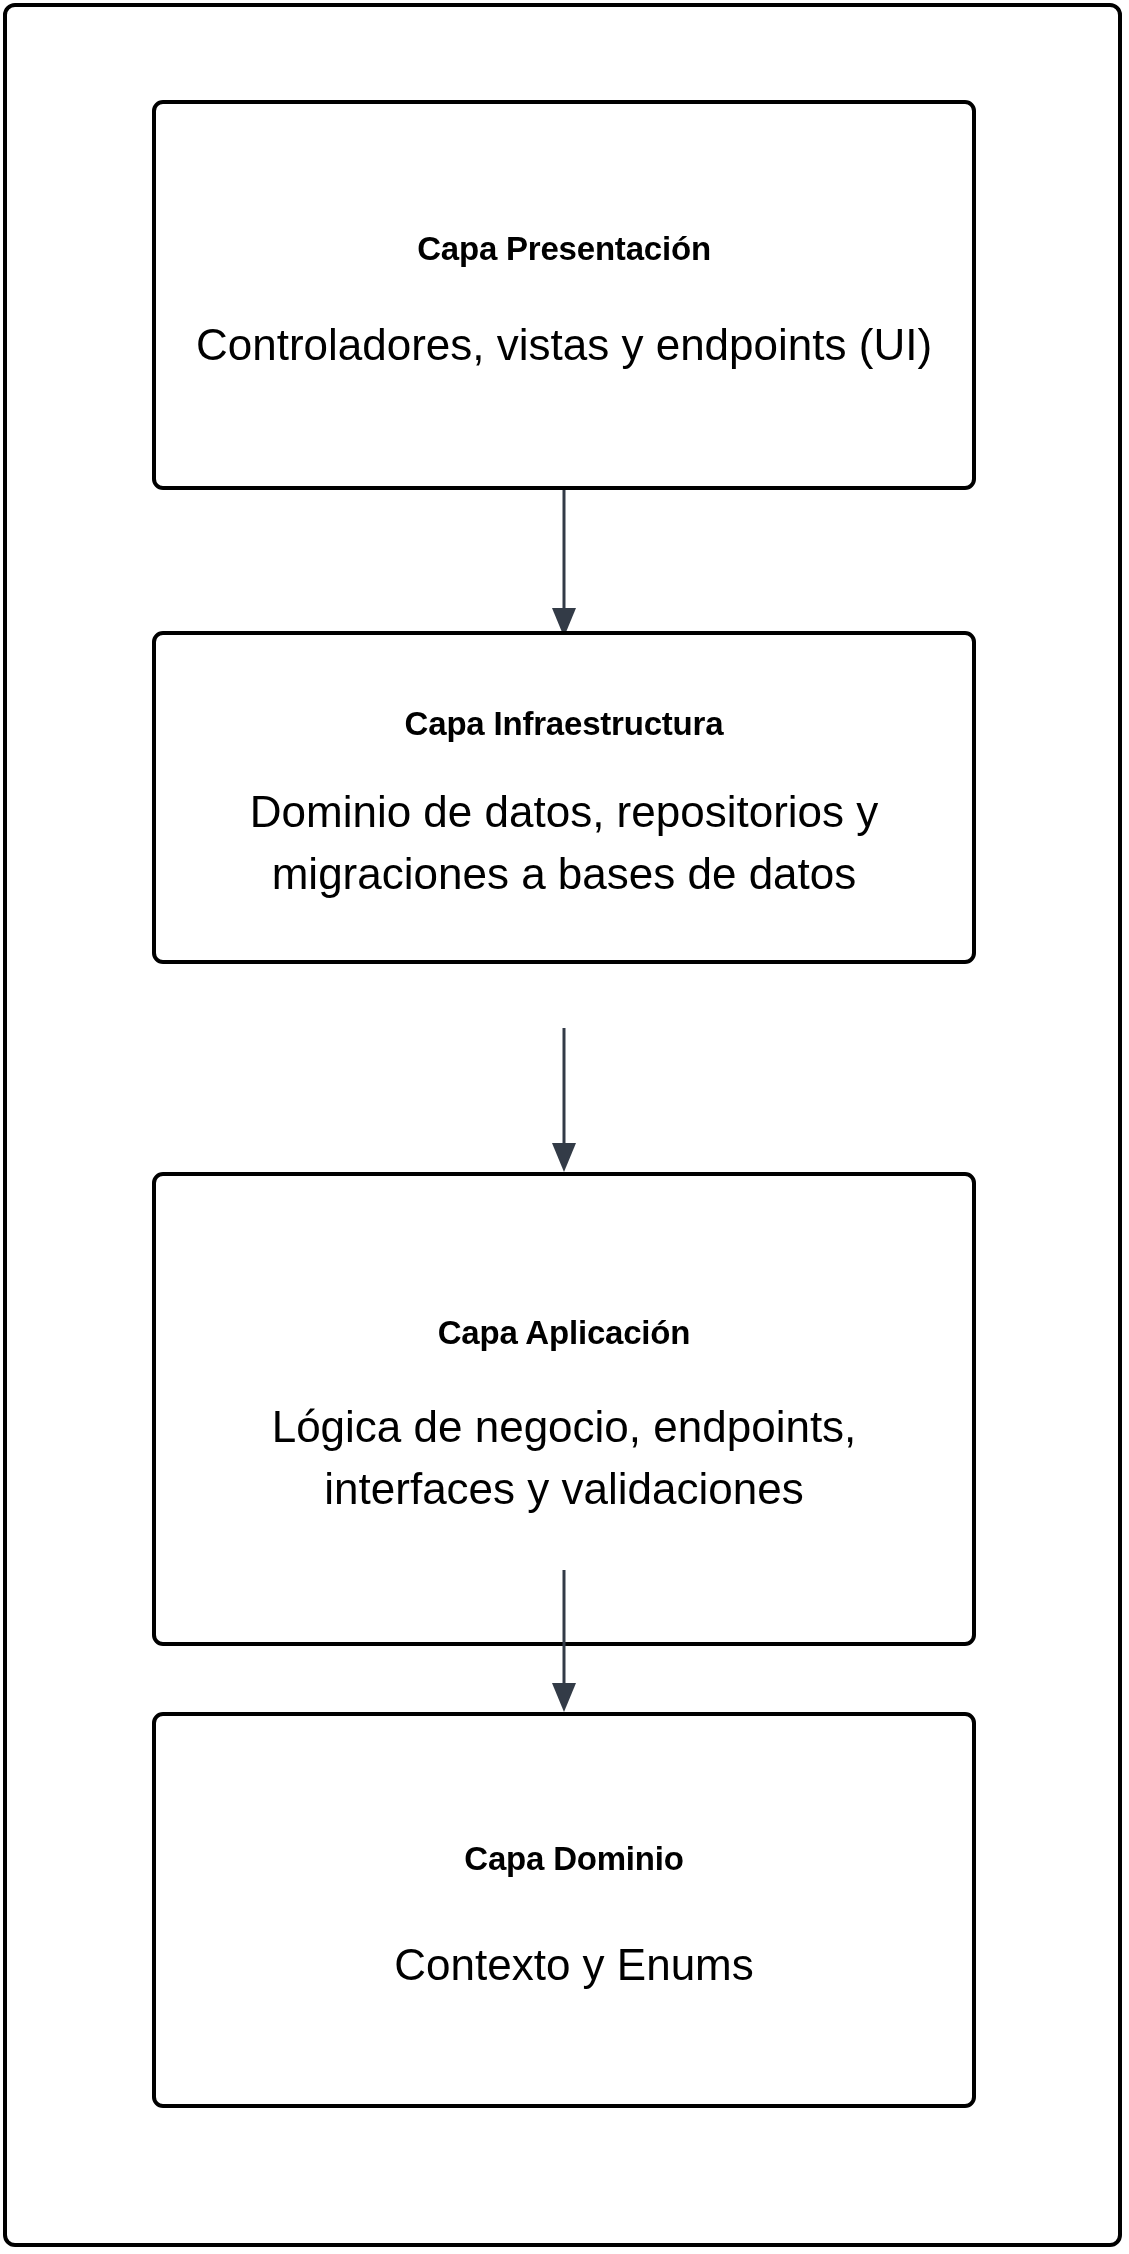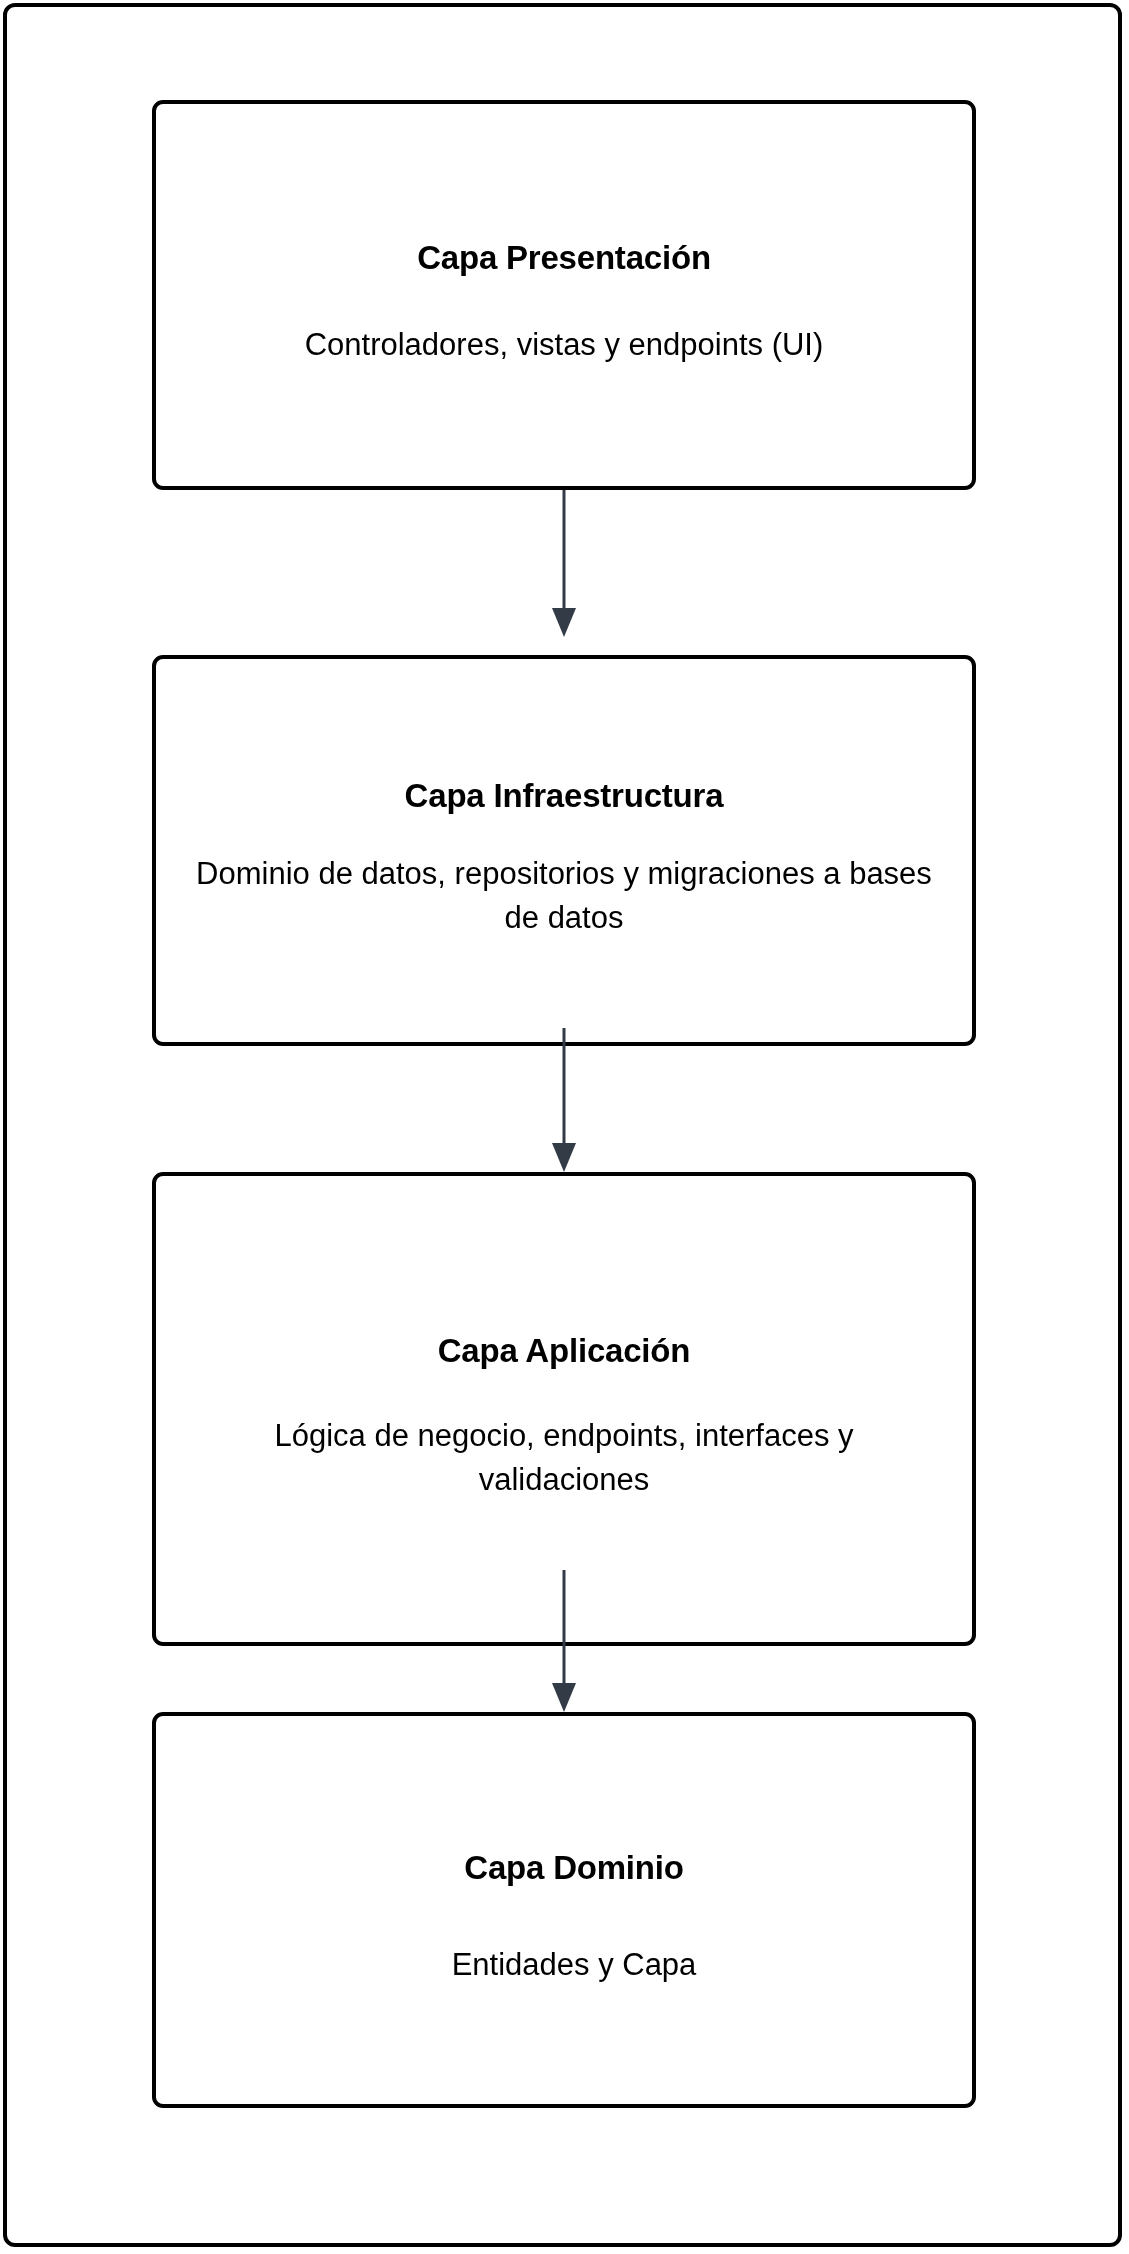--- a/index.html
+++ b/index.html
@@ -55,32 +55,32 @@
   .node-title {
     font-size: 33px;
     font-weight: 700;
     color: #000000;
     letter-spacing: -0.2px;
     line-height: 1.15;
     margin: 16px;
     padding: 0 24px;
   }
   .node-desc {
-    font-size: 31px;
+    font-size: 44px;
     font-weight: 400;
     color: #000000;
     line-height: 1.42;
     margin: 0;
     padding: 0 30px;
     max-width: 760px;
   }
   
   #node-presentacion { top: 100px;  height: 390px; }
   #node-presentacion .node-title { margin-bottom: 46px; }
-  #node-infraestructura { top: 655px;  height: 391px; }
+  #node-infraestructura { top: 631px;  height: 333px; }
   #node-infraestructura .node-title { margin-bottom: 38px; }
   #node-aplicacion { top: 1172px; height: 474px; }
   #node-aplicacion .node-title { margin-bottom: 44px; }
   #node-dominio { top: 1712px; height: 396px; padding-left: 20px; }
   #node-dominio .node-title { margin-bottom: 56px; }
 
   
   .arrow {
     position: absolute;
     left: 0;
@@ -132,17 +132,17 @@
 
     <div class="arrow" id="arrow-3">
       <svg width="1129" height="142" viewBox="0 0 1129 142" xmlns="http://www.w3.org/2000/svg">
         <line x1="564" y1="0" x2="564" y2="115" stroke="#333b47" stroke-width="3"></line>
         <polygon points="552,113 576,113 564,142" fill="#333b47"></polygon>
       </svg>
     </div>
 
     <div class="node" id="node-dominio">
       <div class="node-title">Capa Dominio</div>
-      <div class="node-desc">Entidades y Capa</div>
+      <div class="node-desc">Contexto y Enums</div>
     </div>
 
   </div>
 </div>
 
 </body></html>

